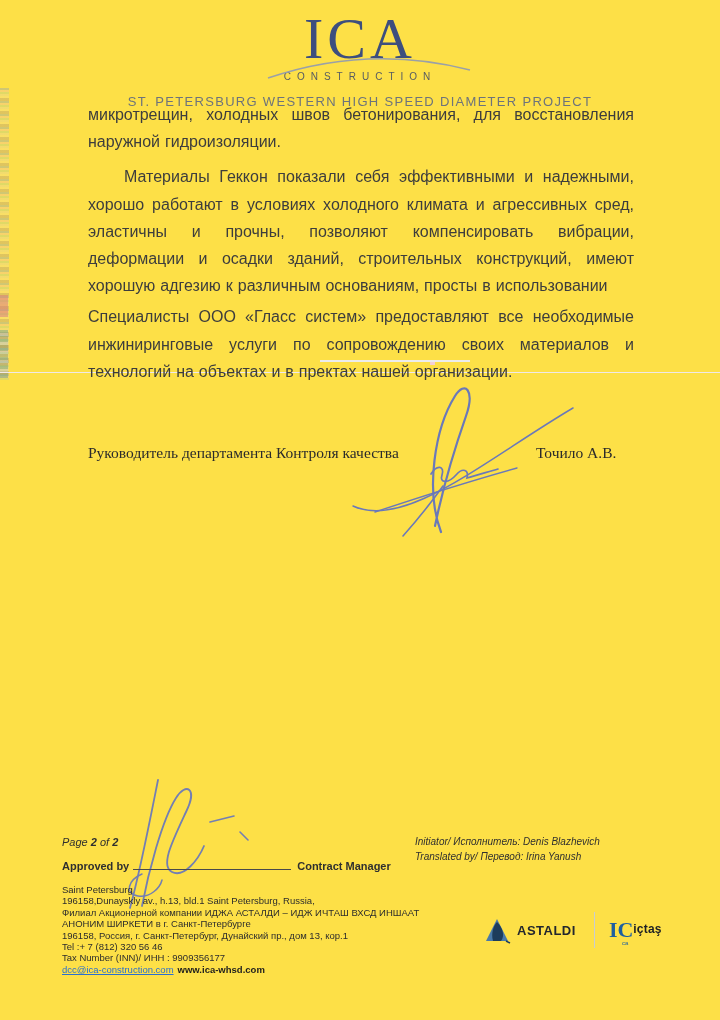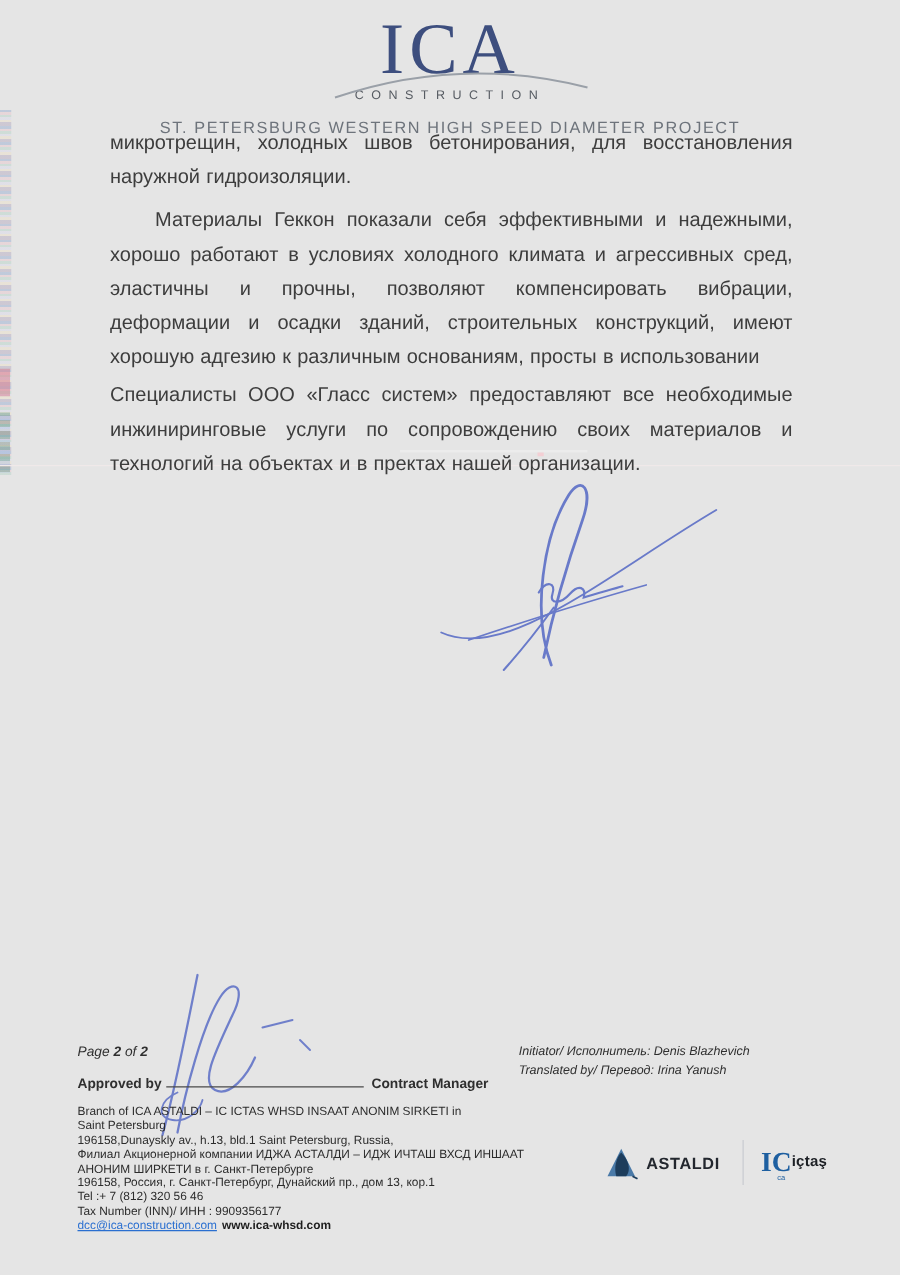--- a/index.html
+++ b/index.html
@@ -1,18 +1,18 @@
 <!DOCTYPE html>
 <html><head>
 <meta charset="utf-8">
 <style>
   * { margin:0; padding:0; box-sizing:border-box; }
   html,body { width:720px; height:1020px; background:#ffffff; overflow:hidden;
               font-family:"Liberation Sans", sans-serif; }
-  .page { position:relative; width:720px; height:1020px; background:#e5e5e5; }
+  .page { position:relative; width:720px; height:1020px; background:#fde047; }
 
   
   .edge-noise { position:absolute; left:0; top:88px; width:9px; height:292px; opacity:.75;
     background: repeating-linear-gradient(180deg,
       rgba(120,150,200,.45) 0 2px, rgba(235,180,190,.40) 2px 4px,
       rgba(150,200,180,.38) 4px 6px, rgba(205,205,240,.30) 6px 8px,
       rgba(240,220,180,.38) 8px 10px, rgba(140,120,160,.35) 10px 13px); }
   .edge-noise2 { position:absolute; left:0; top:295px; width:8px; height:22px;
     background:rgba(215,110,130,.45); }
   .edge-noise3 { position:absolute; left:0; top:330px; width:8px; height:48px;
@@ -98,20 +98,24 @@
   <svg class="sig-main" width="232" height="160" viewBox="0 0 232 160">
     <g fill="none" stroke="#5b6ec6" stroke-linecap="round" opacity="0.9">
       <path d="M8,128 C60,152 140,82 228,30" stroke-width="1.5"></path>
       <path d="M96,154 C80,112 90,50 110,18 C120,2 130,12 121,38 C107,78 97,114 90,148" stroke-width="2.2"></path>
       <path d="M86,96 c6,-10 14,-8 11,1 c-3,9 7,8 14,0 c7,-8 13,-5 11,3 c9,-3 21,-6 31,-9" stroke-width="1.7"></path>
       <path d="M30,134 C72,120 122,104 172,90" stroke-width="1.4"></path>
       <path d="M58,158 C74,140 88,122 98,108" stroke-width="1.6"></path>
     </g>
   </svg>
 
+  <div class="sig-row">
+    <span>Руководитель департамента Контроля качества</span>
+    <span class="sig-name">Точило А.В.</span>
+  </div>
 
   <svg class="sig-footer" width="152" height="132" viewBox="0 0 152 132">
     <g fill="none" stroke="#5b6ec6" stroke-linecap="round" opacity="0.85">
       <path d="M44,128 C50,96 64,42 78,20 C88,4 100,10 88,34 C74,64 62,88 74,94 C86,100 100,82 106,68" stroke-width="1.8"></path>
       <path d="M60,2 C52,42 42,94 32,130" stroke-width="1.8"></path>
       <path d="M44,96 C30,102 26,116 40,118 C52,120 62,110 64,102" stroke-width="1.5"></path>
       <path d="M112,44 L136,38" stroke-width="1.6"></path>
       <path d="M142,54 l8,8" stroke-width="1.6"></path>
     </g>
   </svg>
@@ -133,21 +137,20 @@
       <span>Initiator/ Исполнитель:</span>
       <span>Denis Blazhevich</span>
     </div>
     <div class="row2">
       <span>Translated by/ Перевод:</span>
       <span>Irina Yanush</span>
     </div>
   </div>
 
   <div class="address">
-    <div>Branch of ICA ASTALDI – IC ICTAS WHSD INSAAT ANONIM SIRKETI in</div>
     <div>Saint Petersburg</div>
     <div>196158,Dunayskly av., h.13, bld.1 Saint Petersburg, Russia,</div>
     <div>Филиал Акционерной компании ИДЖА АСТАЛДИ – ИДЖ ИЧТАШ ВХСД ИНШААТ</div>
     <div>АНОНИМ ШИРКЕТИ в г. Санкт-Петербурге</div>
     <div>196158, Россия, г. Санкт-Петербург, Дунайский пр., дом 13, кор.1</div>
     <div>Tel :+ 7 (812) 320 56 46</div>
     <div>Tax Number (INN)/ ИНН : 9909356177</div>
     <div>
       <span class="link">dcc@ica-construction.com</span><span class="site">www.ica-whsd.com</span>
     </div>

